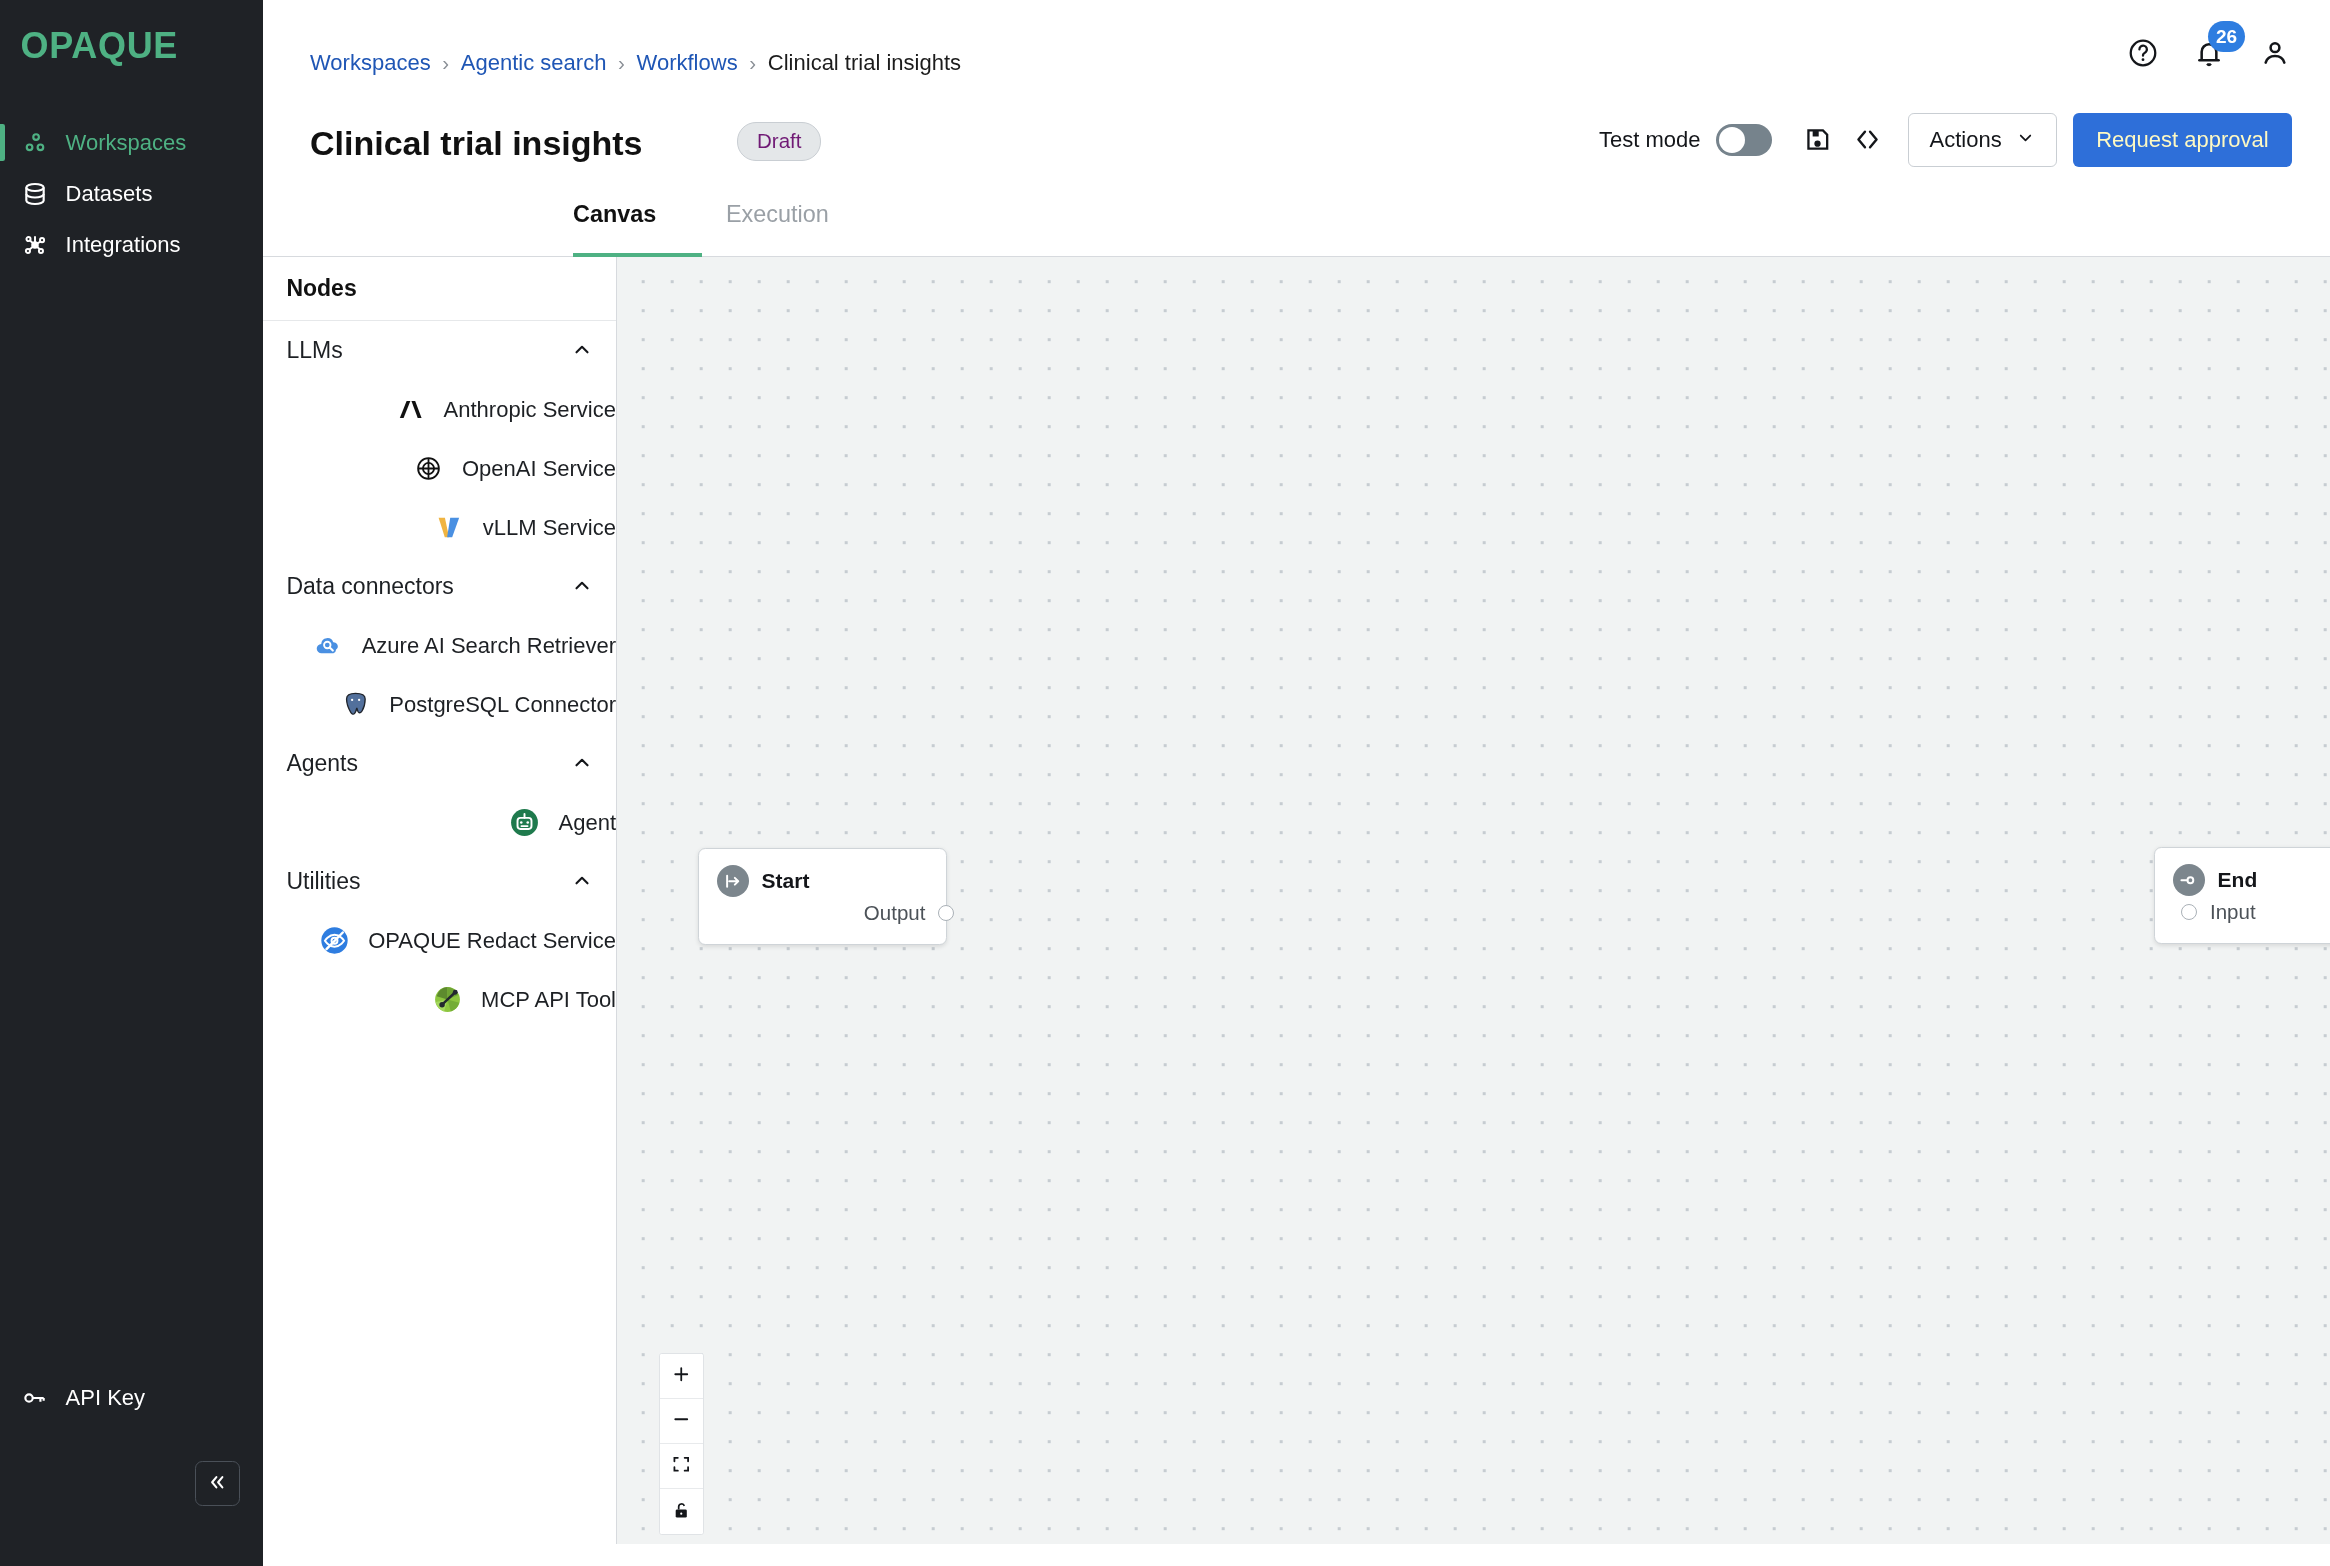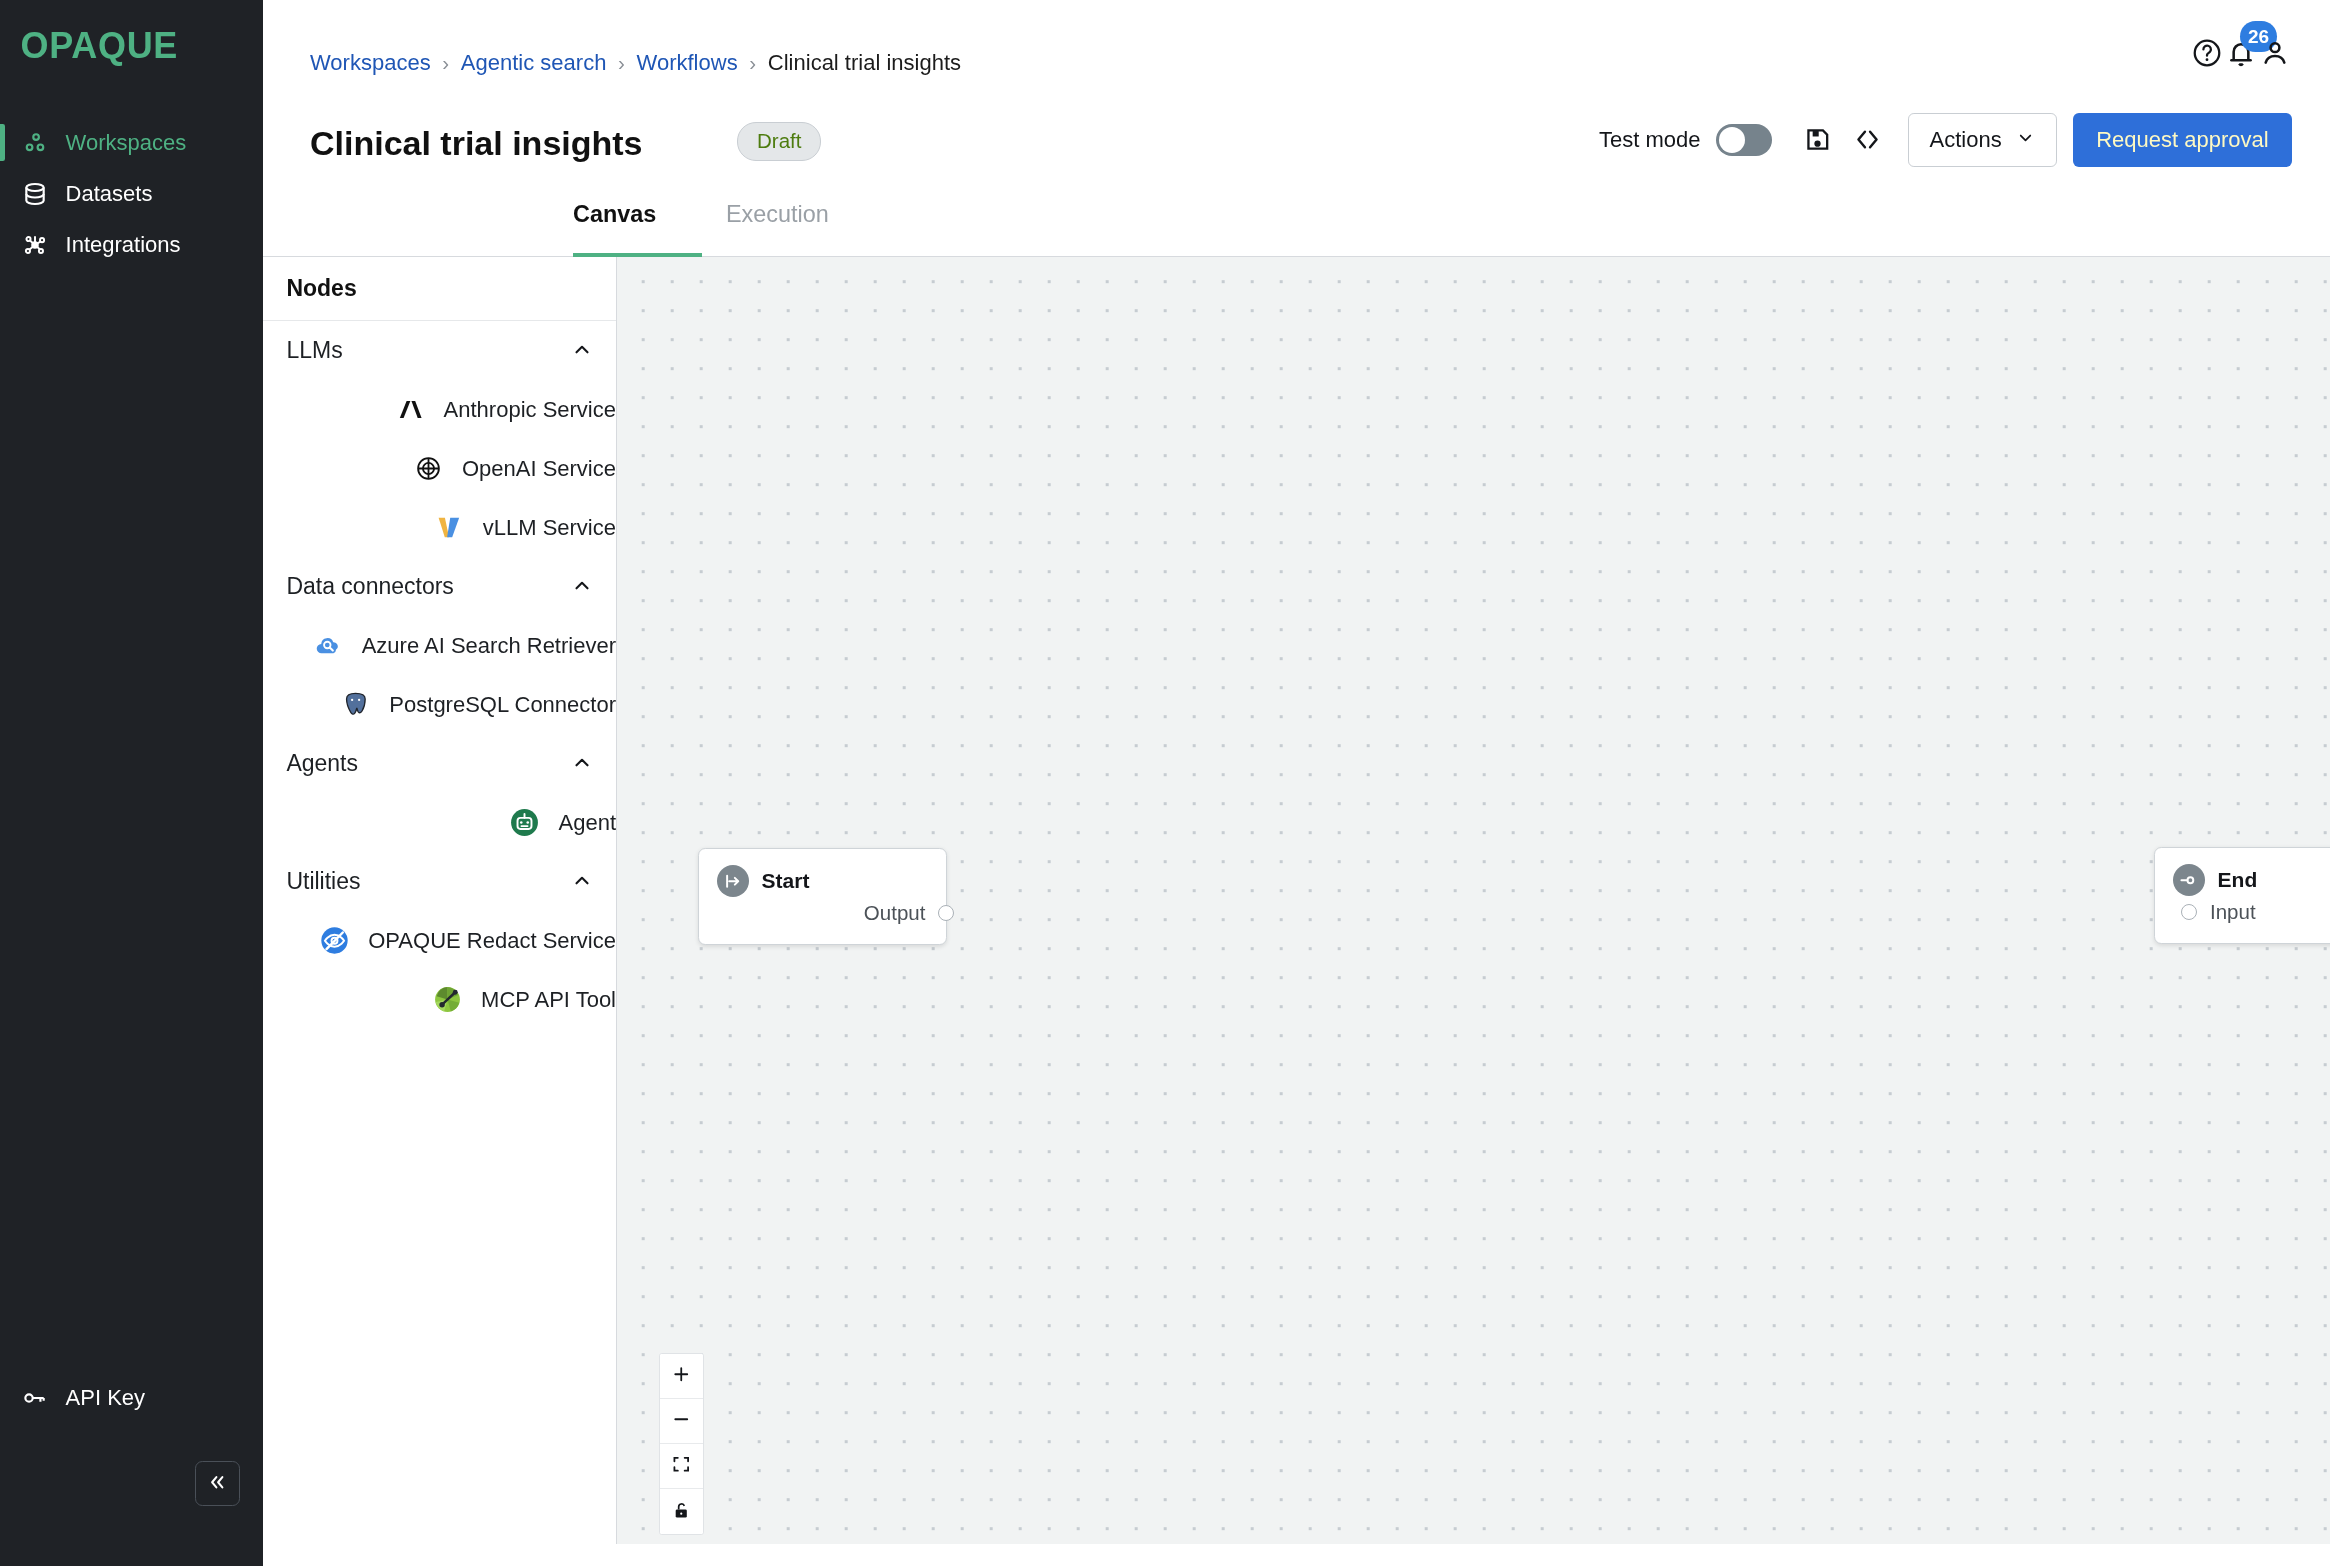--- a/index.html
+++ b/index.html
@@ -65,41 +65,41 @@
   
   .topbar { position: relative; height: 126px; }
   .breadcrumb {
     position: absolute; left: 47px; top: 50px;
     display: flex; align-items: center; font-size: 22px;
   }
   .crumb-link { color: #1f56b5; cursor: pointer; }
   .crumb-current { color: #1c1c1c; }
   .crumb-sep { color: #8a8f96; margin: 0 11.7px; font-size: 20.5px; }
 
-  .topicons { position: absolute; right: 38px; top: 37px; display: flex; align-items: center; }
+  .topicons { position: absolute; right: 38px; top: 37px; display: flex; align-items: center; gap: 32px; }
   .icon-btn { width: 34px; height: 34px; display: flex; align-items: center; justify-content: center; cursor: pointer; position: relative; }
   .badge {
     position: absolute; left: 16px; top: -16px;
     min-width: 37px; height: 31px; padding: 0 7.3px;
     background: #2e7de0; color: #fff; border-radius: 15.4px;
     font-size: 19px; font-weight: 700;
     display: flex; align-items: center; justify-content: center;
   }
 
   
   .titlerow { position: relative; height: 70px; }
   .page-title {
     position: absolute; left: 47px; top: 0px;
     font-size: 34px; font-weight: 700; color: #111; line-height: 1;
   }
   .status-pill {
     position: absolute; left: 474px; top: -4.4px;
     background: #e4e7e9; border: 0.7px solid #c9ced3;
     border-radius: 19px; padding: 6.6px 19px;
-    font-size: 20.5px; color: #4d7c0f;
+    font-size: 20.5px; color: #701a75;
   }
   .title-actions {
     position: absolute; right: 38px; top: -13px;
     display: flex; align-items: center; gap: 0;
   }
   .testmode-label { font-size: 22px; color: #14161a; margin-right: 16px; }
   .toggle {
     width: 56px; height: 32px; border-radius: 16px; background: #76838c;
     position: relative; cursor: pointer; margin-right: 25px;
   }

